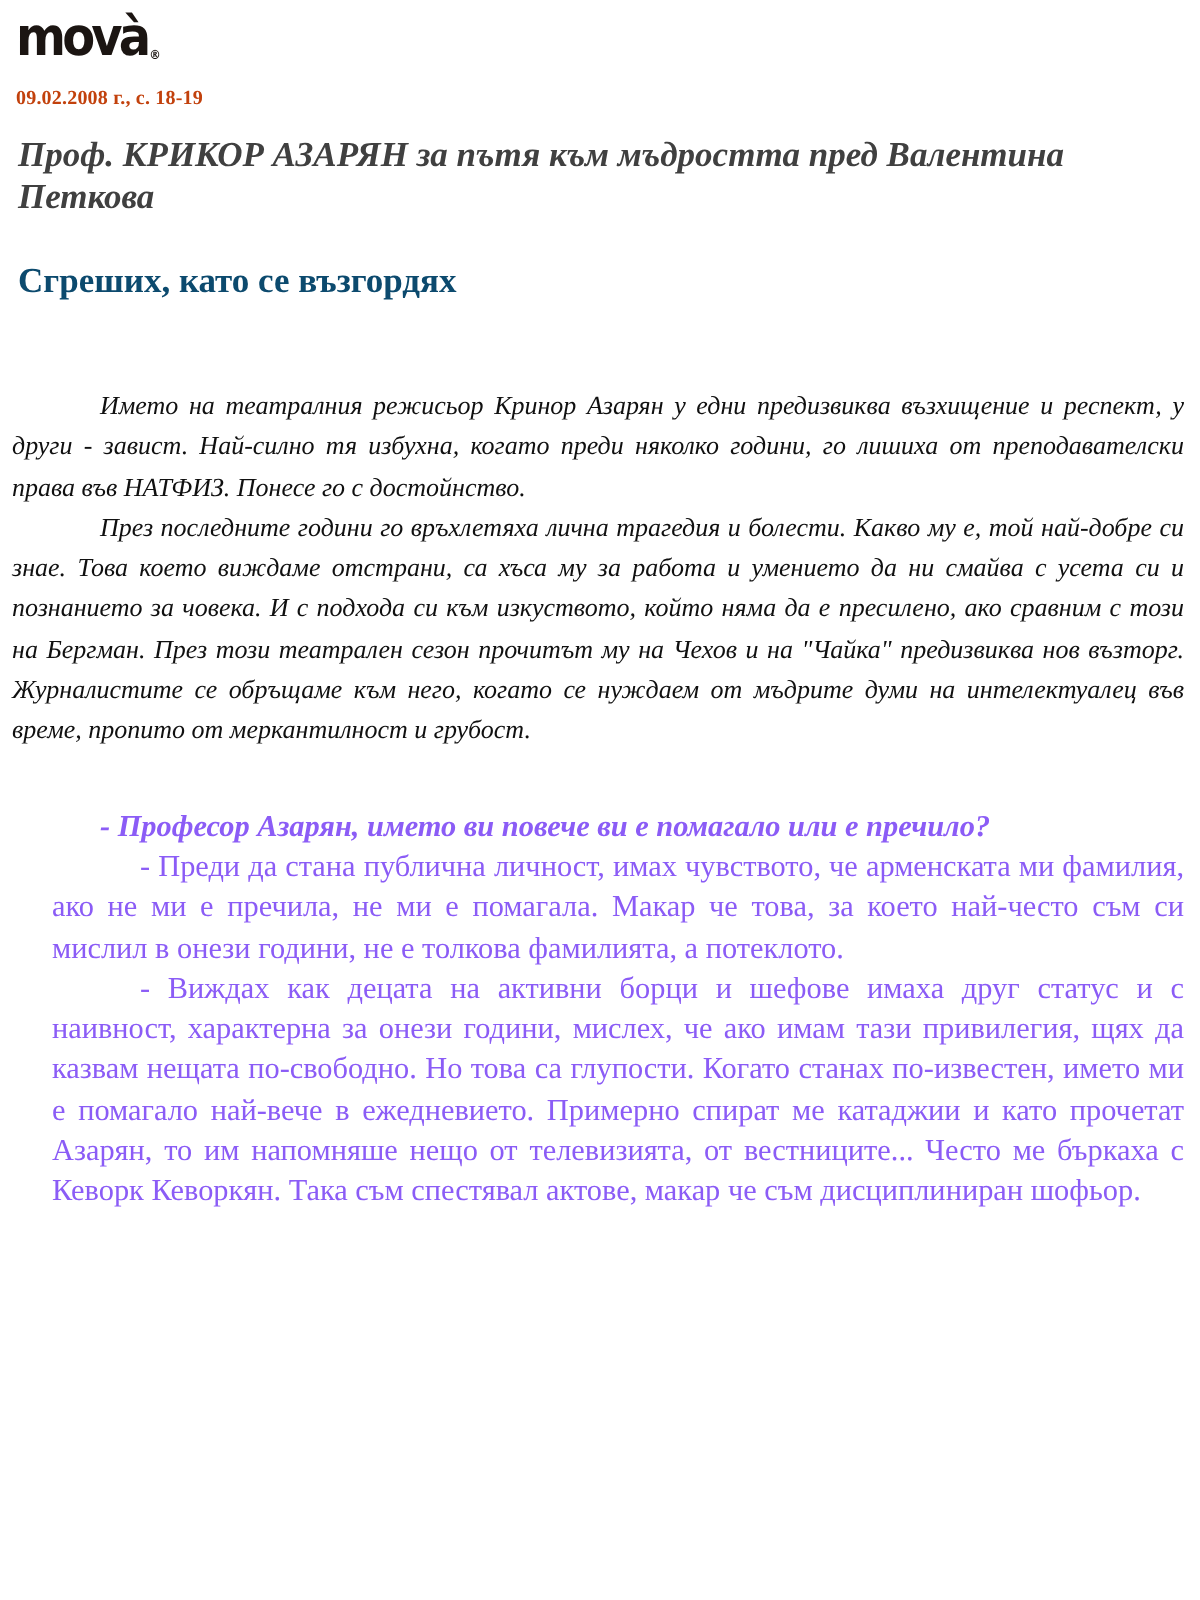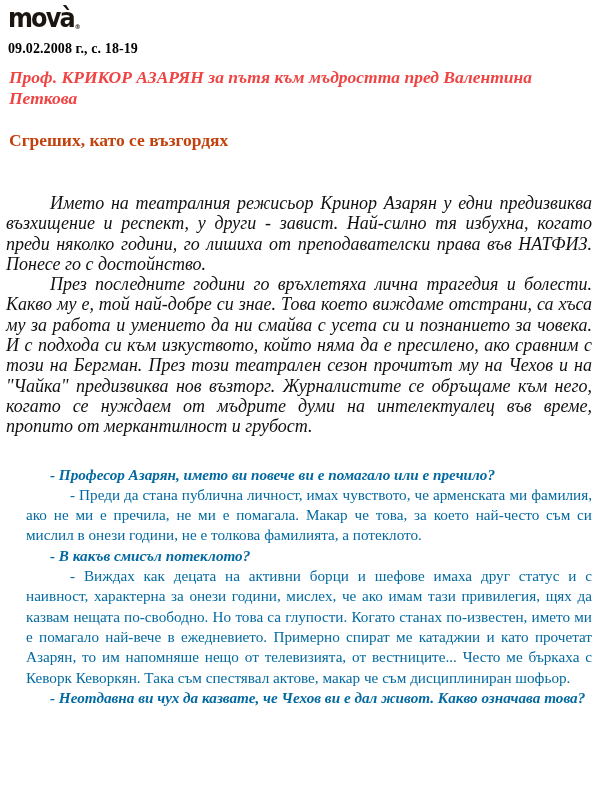--- a/index.html
+++ b/index.html
@@ -46,72 +46,72 @@
   .logo .reg {
     font-size: 6px;
     font-weight: 700;
     letter-spacing: 0;
     vertical-align: -2px;
     margin-left: 1px;
   }
   .dateline {
     font-family: "Liberation Serif", "DejaVu Serif", serif;
     font-weight: bold;
-    font-size: 14px;
+    font-size: 10px;
     line-height: 16px;
-    color: #000000;
+    color: #c2410c;
     margin: 3px 0 0 2px;
     letter-spacing: 0.1px;
   }
 
   
   .headline {
     font-weight: bold;
     font-style: italic;
     font-size: 17.5px;
     line-height: 21px;
-    color: #ef4444;
+    color: #404040;
     margin: 15px 0 0 3px;
     width: 578px;
   }
   .subhead {
     font-weight: bold;
     font-size: 17.5px;
     line-height: 21px;
-    color: #c2410c;
+    color: #0c4a6e;
     margin: 21px 0 0 3px;
   }
 
   
   .intro {
     margin: 42px 0 0 0;
     width: 586px;
   }
   .intro p {
     font-style: italic;
-    font-size: 18px;
+    font-size: 13px;
     line-height: 20.3px;
     text-align: justify;
     text-indent: 44px;
     margin: 0;
     color: #101010;
   }
 
   
   .interview {
     margin: 28px 0 0 0;
     width: 586px;
   }
   .interview p {
     margin: 0;
     font-size: 15.2px;
     line-height: 20.3px;
     text-align: justify;
     text-indent: 44px;
-    color: #0369a1;
+    color: #8b5cf6;
   }
   .interview p.q {
     font-weight: bold;
     font-style: italic;
     text-align: justify;
   }
   .interview p.a {
     font-style: normal;
     font-weight: normal;
     margin-left: 20px;
@@ -137,18 +137,16 @@
   <div class="subhead">Сгреших, като се възгордях</div>
 
   <div class="intro">
     <p class="jstretch">Името на театралния режисьор Кринор Азарян у едни предизвиква възхищение и респект, у други - завист. Най-силно тя избухна, когато преди няколко години, го лишиха от преподавателски права във НАТФИЗ. Понесе го с достойнство.</p>
     <p class="jstretch">През последните години го връхлетяха лична трагедия и болести. Какво му е, той най-добре си знае. Това което виждаме отстрани, са хъса му за работа и умението да ни смайва с усета си и познанието за човека. И с подхода си към изкуството, който няма да е пресилено, ако сравним с този на Бергман. През този театрален сезон прочитът му на Чехов и на "Чайка" предизвиква нов възторг. Журналистите се обръщаме към него, когато се нуждаем от мъдрите думи на интелектуалец във време, пропито от меркантилност и грубост.</p>
   </div>
 
   <div class="interview">
     <p class="q jstretch">- Професор Азарян, името ви повече ви е помагало или е пречило?</p>
     <p class="a jstretch">- Преди да стана публична личност, имах чувството, че арменската ми фамилия, ако не ми е пречила, не ми е помагала. Макар че това, за което най-често съм си мислил в онези години, не е толкова фамилията, а потеклото.</p>
-    <p class="q jstretch">- В какъв смисъл потеклото?</p>
     <p class="a jstretch">- Виждах как децата на активни борци и шефове имаха друг статус и с наивност, характерна за онези години, мислех, че ако имам тази привилегия, щях да казвам нещата по-свободно. Но това са глупости. Когато станах по-известен, името ми е помагало най-вече в ежедневието. Примерно спират ме катаджии и като прочетат Азарян, то им напомняше нещо от телевизията, от вестниците... Често ме бъркаха с Кеворк Кеворкян. Така съм спестявал актове, макар че съм дисциплиниран шофьор.</p>
-    <p class="q jstretch">- Неотдавна ви чух да казвате, че Чехов ви е дал живот. Какво означава това?</p>
   </div>
 
 </div>
 
 </body></html>

